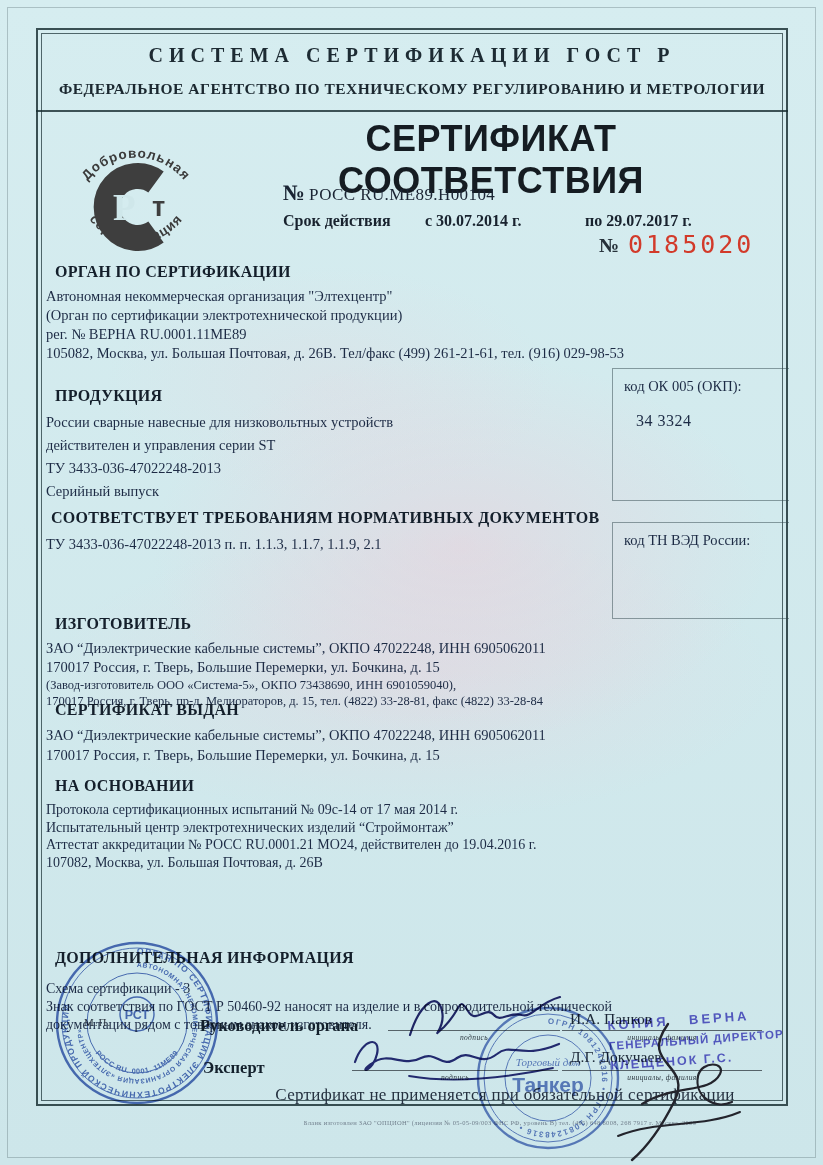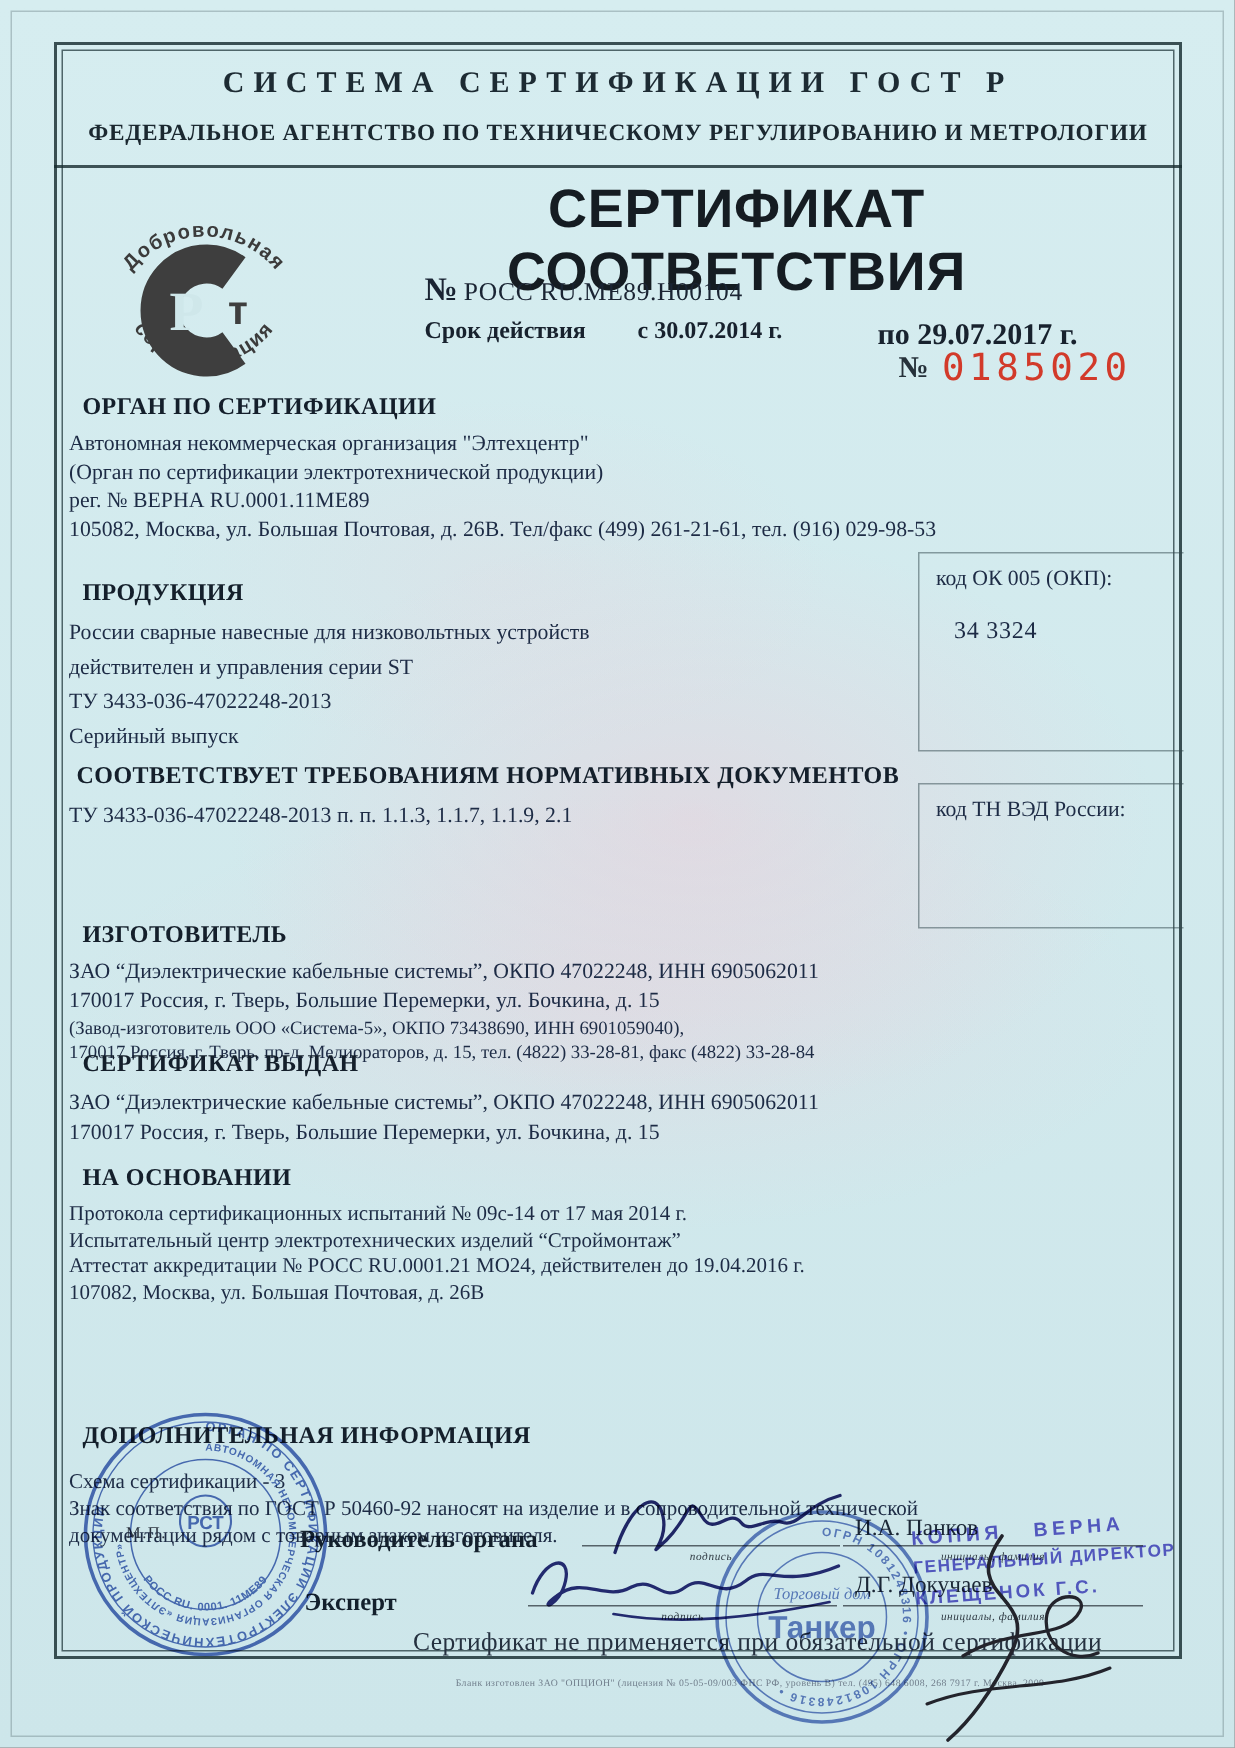--- a/index.html
+++ b/index.html
@@ -82,21 +82,21 @@
     <text x="96" y="104" font-family="Liberation Sans,sans-serif" font-weight="bold" font-size="27" fill="#3e3e3e">т</text>
   </svg>
 
   <div class="abs ctr doc-title">СЕРТИФИКАТ СООТВЕТСТВИЯ</div>
   <div class="abs regline">
     <span class="no">№</span>
     <span class="val">РОСС RU.ME89.H00104</span>
   </div>
   <div class="abs validity" style="left:283px;font-size:16px;">Срок действия</div>
   <div class="abs validity" style="left:425px;font-size:16px;">с 30.07.2014 г.</div>
-  <div class="abs validity" style="left:585px;font-size:20px;">по 29.07.2017 г.</div>
+  <div class="abs validity" style="left:585px;font-size:16px;">по 29.07.2017 г.</div>
   <div class="abs blankno-sign">№</div>
   <div class="abs blankno">0185020</div>
 
   <div class="sec" style="top:264px;width:710px;">
     <div class="h">ОРГАН ПО СЕРТИФИКАЦИИ</div>
     <div class="bl">Автономная некоммерческая организация "Элтехцентр"</div>
     <div class="bl">(Орган по сертификации электротехнической  продукции)</div>
     <div class="bl">рег. № ВЕРНА RU.0001.11МЕ89</div>
     <div class="bl">105082, Москва, ул. Большая Почтовая, д. 26В. Тел/факс (499) 261-21-61, тел. (916) 029-98-53</div>
   </div>

